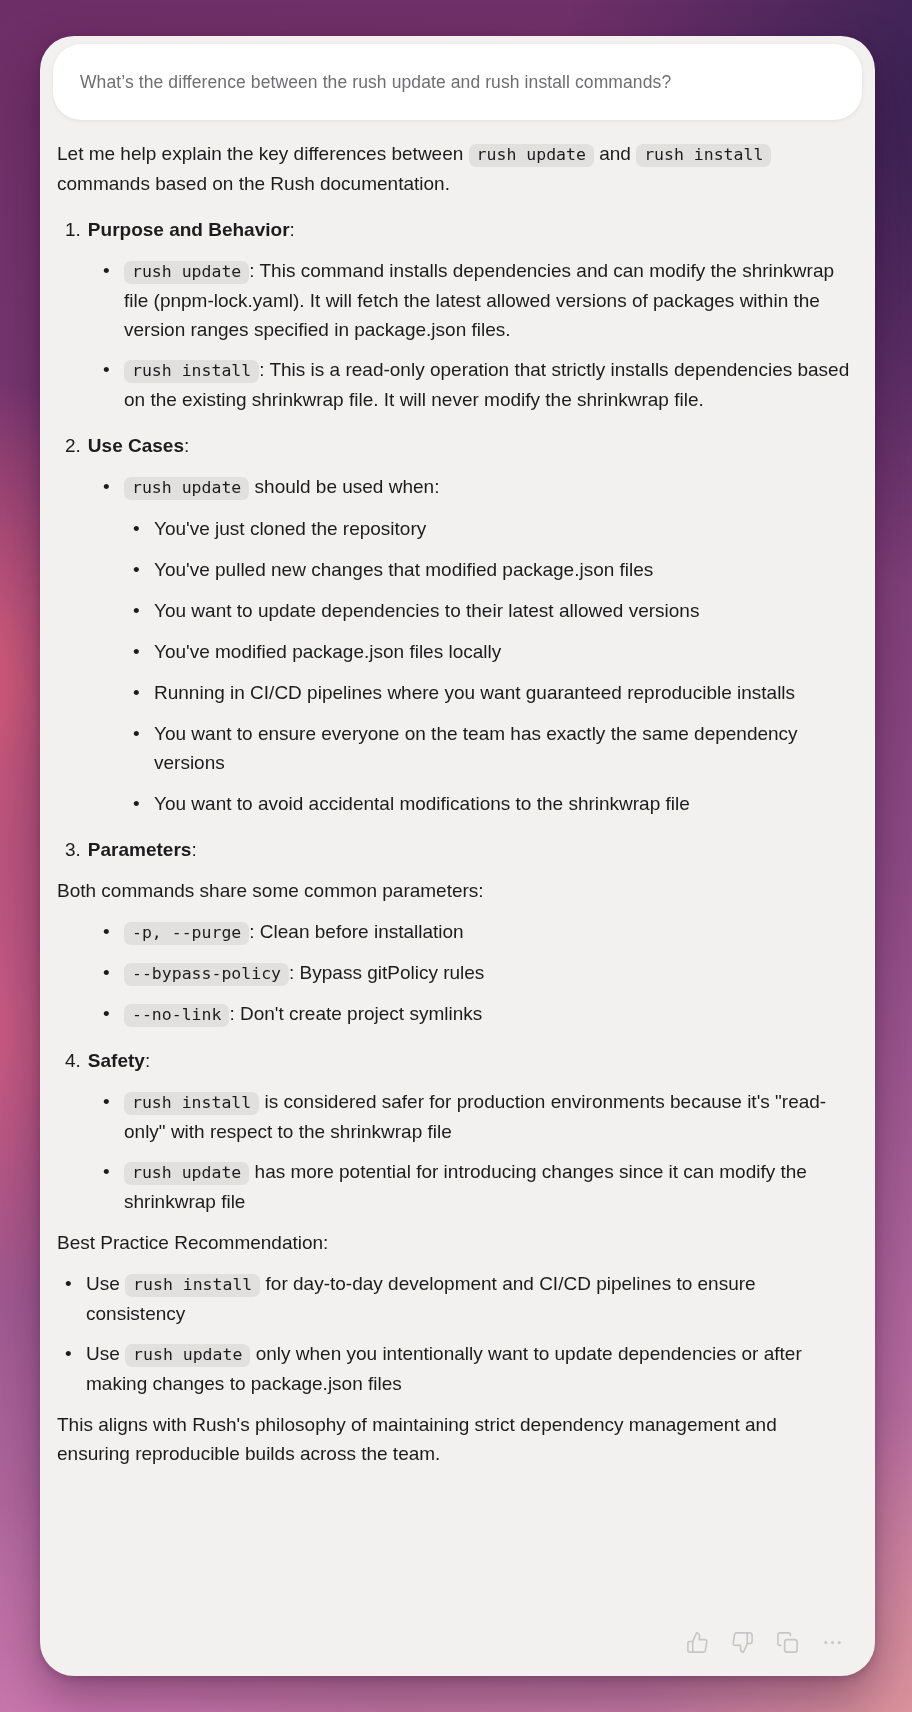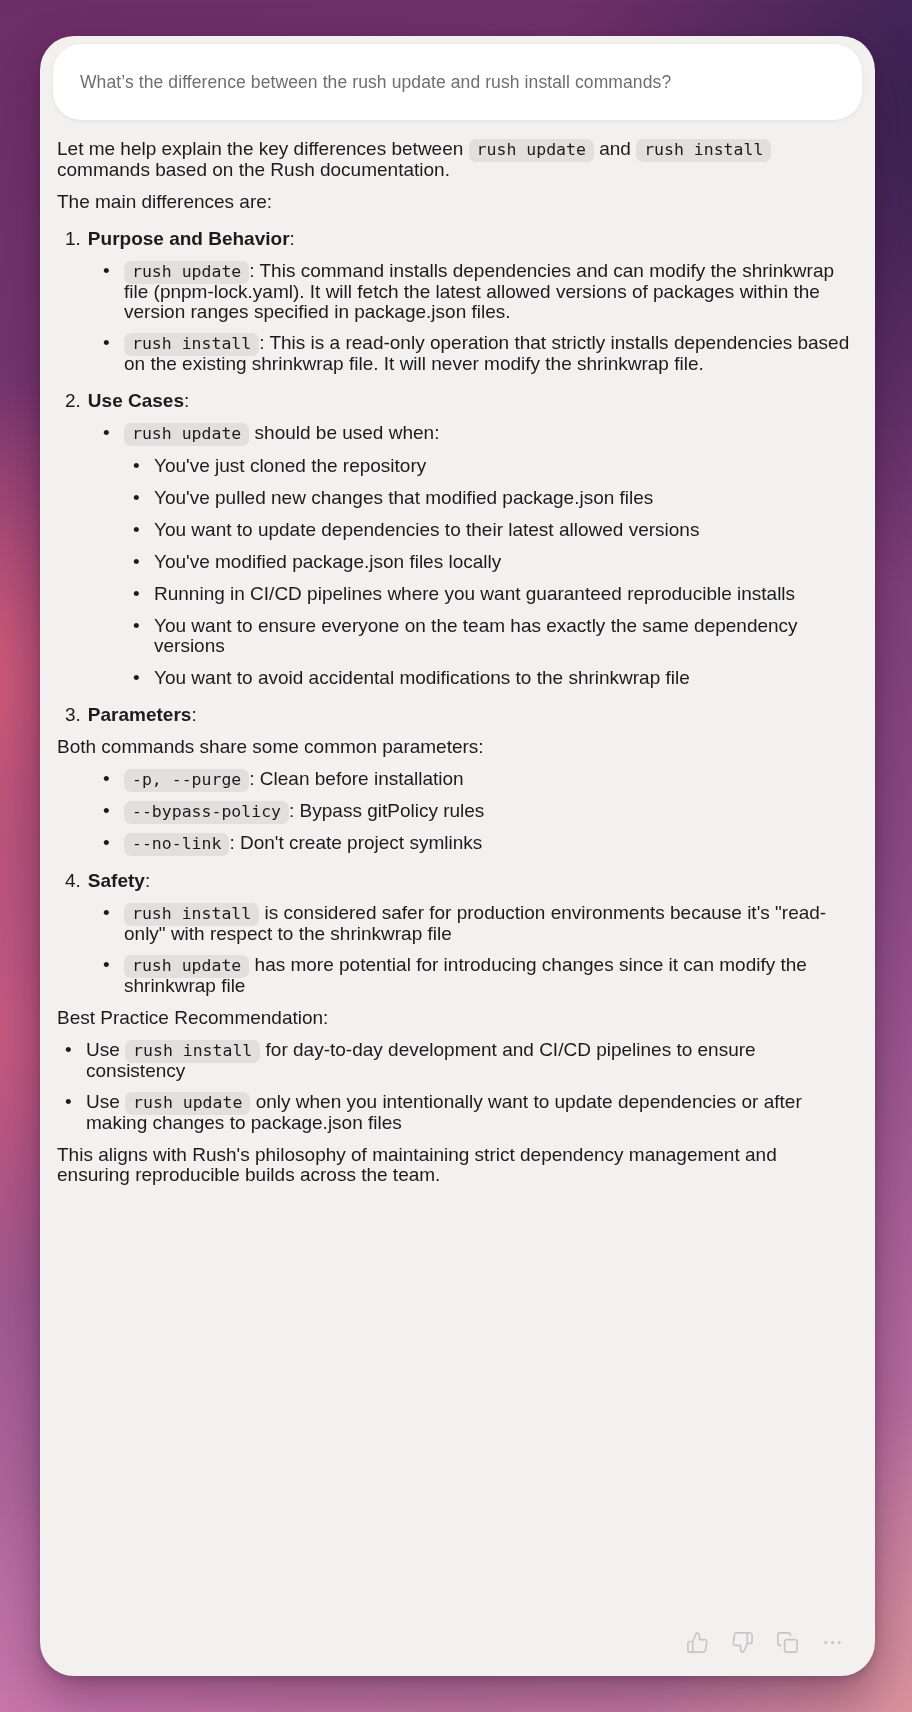--- a/index.html
+++ b/index.html
@@ -21,21 +21,21 @@
     box-shadow:0 24px 50px rgba(45,12,45,.38), 0 3px 10px rgba(45,12,45,.22);
     display:flex;flex-direction:column;padding:8px 13px 14px;
   }
   .question{
     flex:none;background:#ffffff;border-radius:28px;min-height:76px;box-sizing:border-box;
     display:flex;align-items:center;padding:17px 27px;
     box-shadow:0 1px 4px rgba(0,0,0,.07);
     font-size:17.5px;color:#6e6e73;letter-spacing:.1px;
   }
   .content{
-    flex:1;padding:7px 10px 0 4px;font-size:19px;line-height:20px;color:#1c1c1e;
+    flex:1;padding:7px 10px 0 4px;font-size:19px;line-height:29px;color:#1c1c1e;
     overflow:hidden;
   }
   .content p{margin:12px 0;}
   p.sec{margin:17px 8px 12px;}
   .num{margin-right:7px;}
   b{font-weight:700;}
   code.ic{
     font-family:"DejaVu Sans Mono",monospace;font-size:16.5px;
     background:#e1e0df;border-radius:7px;padding:1px 8px 3px;
     white-space:pre-wrap;box-decoration-break:clone;-webkit-box-decoration-break:clone;
@@ -62,21 +62,20 @@
 <div class="card">
 
   <div class="question">
     <span>What’s the difference between the rush update and rush install commands?</span>
   </div>
 
   <div class="content">
 
     <p><span>Let me help explain the key differences between </span><code class="ic">rush update</code><span> and </span><code class="ic">rush install</code><span> commands based on the Rush documentation.</span></p>
 
-    <p><span>The main differences are:</span></p>
 
     <p class="sec"><span class="num">1.</span><b>Purpose and Behavior</b><span>:</span></p>
 
     <div class="li l1">
         <div class="li-body"><code class="ic">rush update</code><span>: This command installs dependencies and can modify the shrinkwrap file (pnpm-lock.yaml). It will fetch the latest allowed versions of packages within the version ranges specified in package.json files.</span></div>
       </div>
     <div class="li l1">
         <div class="li-body"><code class="ic">rush install</code><span>: This is a read-only operation that strictly installs dependencies based on the existing shrinkwrap file. It will never modify the shrinkwrap file.</span></div>
       </div>
 

